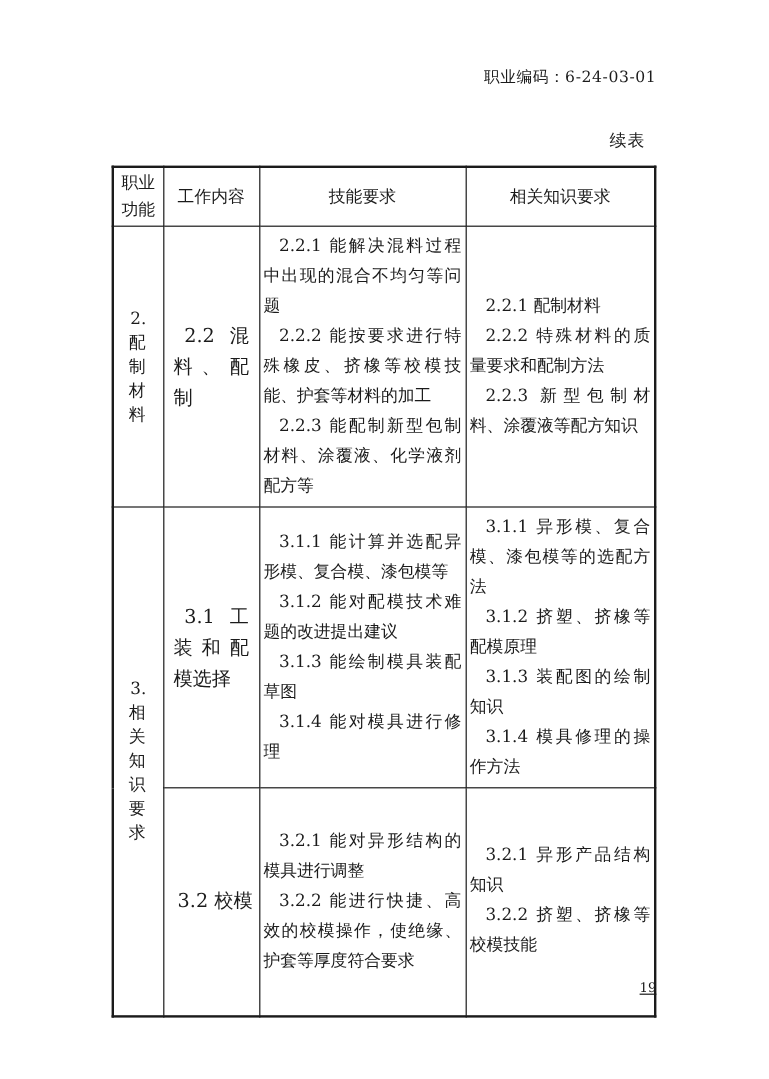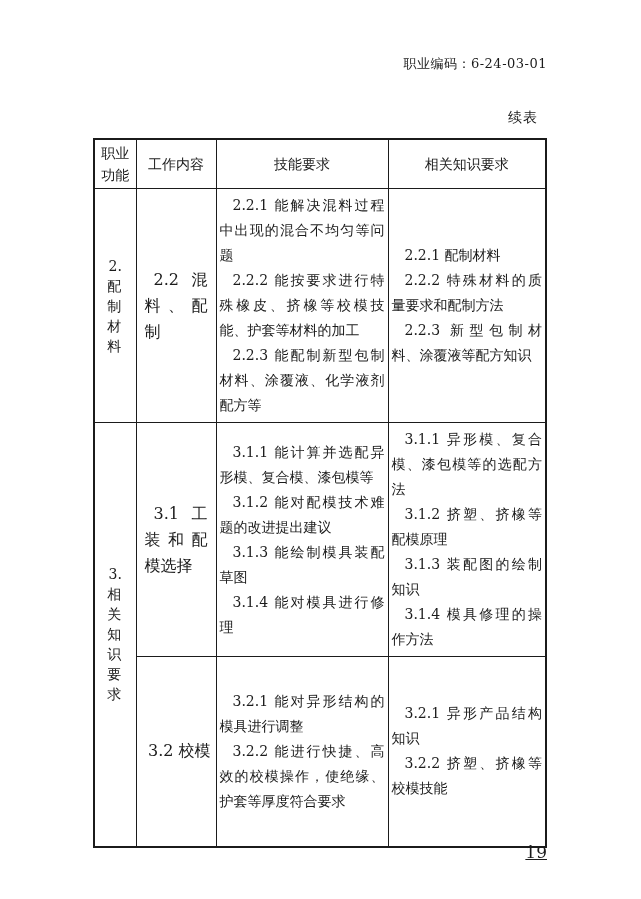--- a/index.html
+++ b/index.html
@@ -18,22 +18,22 @@
     position: absolute; top: 55px; right: 94px;
     font-size: 13px; font-weight: normal; letter-spacing: 0.5px;
   }
   
   .continued {
     position: absolute; top: 109px; right: 103px;
     font-size: 14px; font-weight: normal; letter-spacing: 1px;
   }
   
   .page-num {
-    position: absolute; top: 842px; right: 94px;
-    font-size: 17px;
+    position: absolute; top: 817px; right: 94px;
+    font-size: 11px;
     text-decoration: underline;
   }
 
   .doc-table {
     position: absolute; left: 93px; top: 138px;
     width: 452px;
     border-collapse: collapse; table-layout: fixed;
   }
   .doc-table, .doc-table th, .doc-table td { border: 1px solid #1b1b1b; }
   .doc-table { border-width: 2px; }

